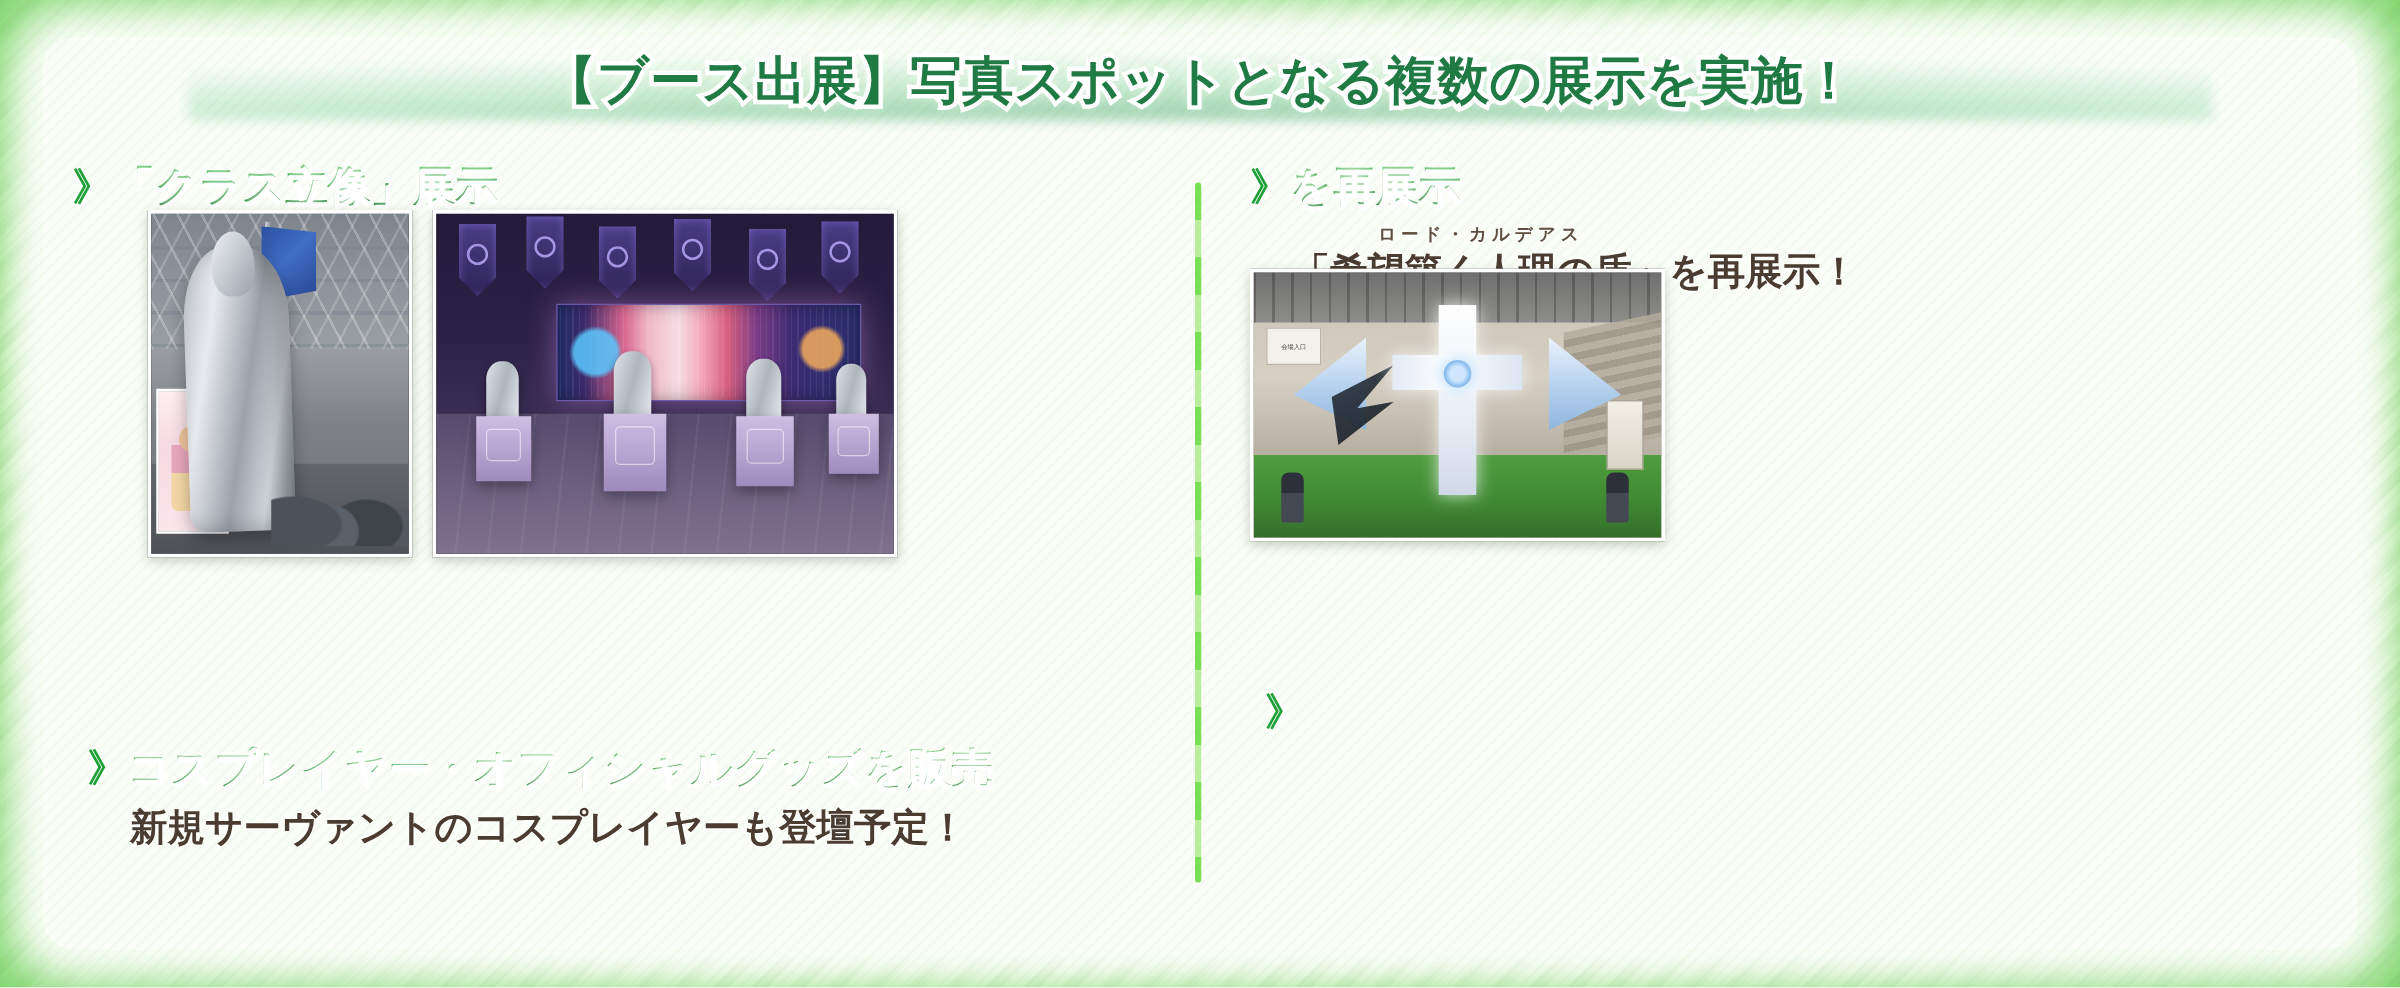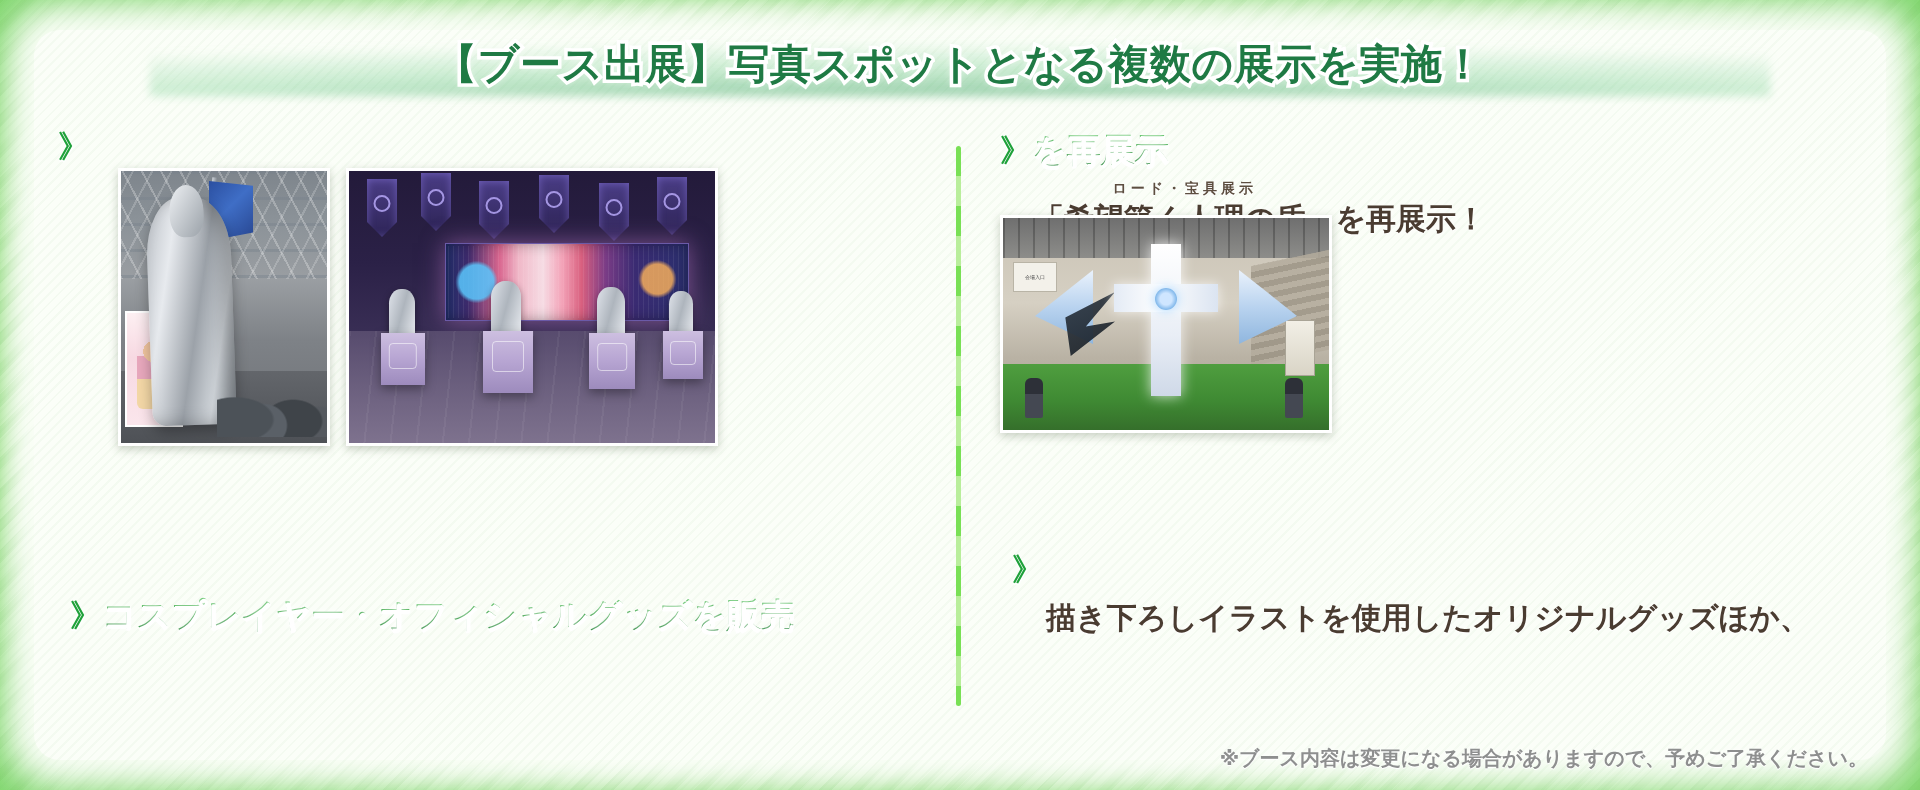--- a/index.html
+++ b/index.html
@@ -386,20 +386,21 @@
     <div class="band-bg"></div>
     <div class="title-text">【ブース出展】写真スポットとなる複数の展示を実施！</div>
   </div>
 
   <div class="divider"></div>
 
   <div class="col-left">
 
     <div class="heading grad">
       <span class="chev">》</span>
+      <span>「クラス立像」展示</span>
     </div>
   </div>
 
   <div class="photos-left">
 
     <div class="ph ph-a">
       <div class="pa-bg"></div>
       <div class="pa-truss"></div>
       <div class="pa-floor"></div>
       <div class="pa-banner"></div>
@@ -432,30 +433,31 @@
       <div class="pb-statue" style="left:320px;top:120px;width:24px;height:44px"></div>
       <div class="pb-podium" style="left:314px;top:160px;width:40px;height:48px"></div>
     </div>
   </div>
 
   <div style="position:absolute;left:70px;top:595px">
     <div class="heading grad">
       <span class="chev">》</span>
       <span>コスプレイヤー・オフィシャルグッズを販売</span>
     </div>
+    <div class="subline" style="margin-left:34px;margin-top:8px">新規サーヴァントのコスプレイヤーも登壇予定！</div>
   </div>
 
   <div class="col-right">
     <div class="heading grad">
       <span class="chev">》</span>
       <span>を再展示</span>
     </div>
 
     <div class="subline" style="margin-left:34px;margin-top:28px">
-      <span>「</span><span class="ruby-wrap"><span class="ruby">ロード・宝具展示</span><span>希望築く人理の盾</span></span><span>」を再展示！</span>
+      <span>「</span><span class="ruby-wrap"><span class="ruby">ロード・カルデアス</span><span>希望築く人理の盾</span></span><span>」を再展示！</span>
     </div>
   </div>
 
   <div class="ph ph-c">
     <div class="pc-wall"></div>
     <div class="pc-ceiling"></div>
     <div class="pc-stair"></div>
     <div class="pc-grass"></div>
     <div class="pc-sign">会場入口</div>
     <div class="pc-board"></div>
@@ -468,18 +470,16 @@
       <div class="core"></div>
     </div>
     <div class="pc-person" style="left:22px"></div>
     <div class="pc-person" style="right:26px"></div>
   </div>
 
   <div style="position:absolute;left:1012px;top:553px">
     <div class="heading grad">
       <span class="chev">》</span>
     </div>
-    <div class="subline" style="margin-left:34px;margin-top:8px">描き下ろしイラストを使用したオリジナルグッズほか、</div>
-  </div>
-
-  <div class="footnote">※ブース内容は変更になる場合がありますので、予めご了承ください。</div>
+  </div>
+
 
 </div>
 
 </body></html>

